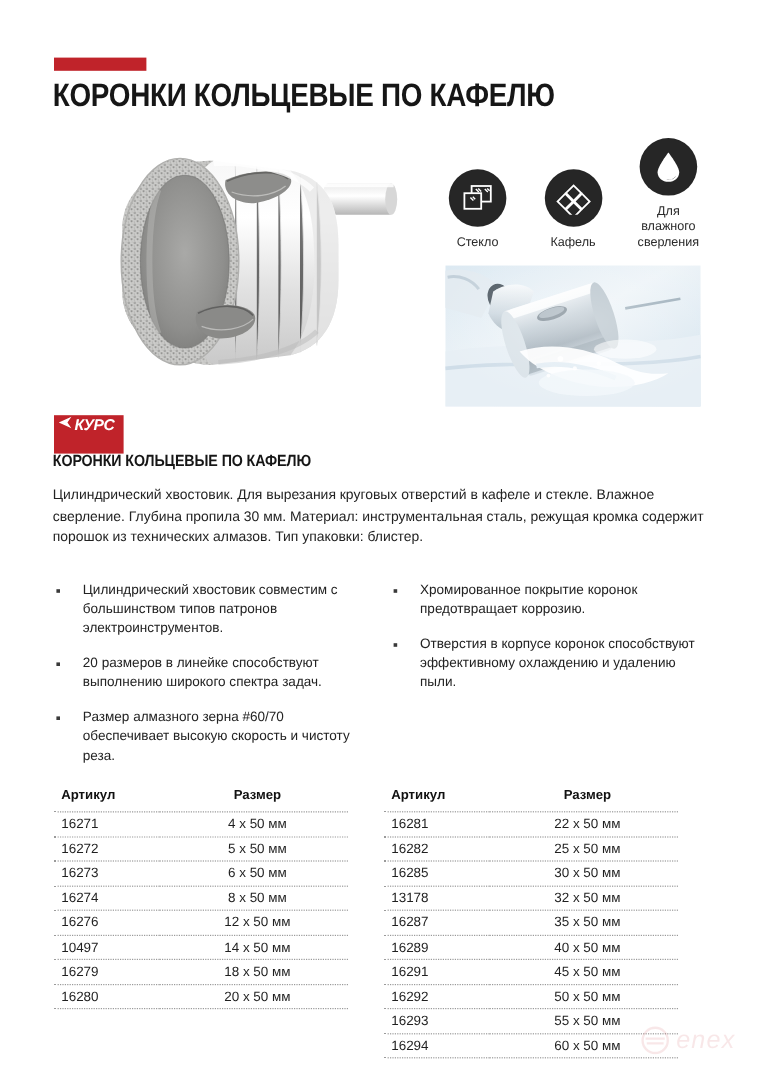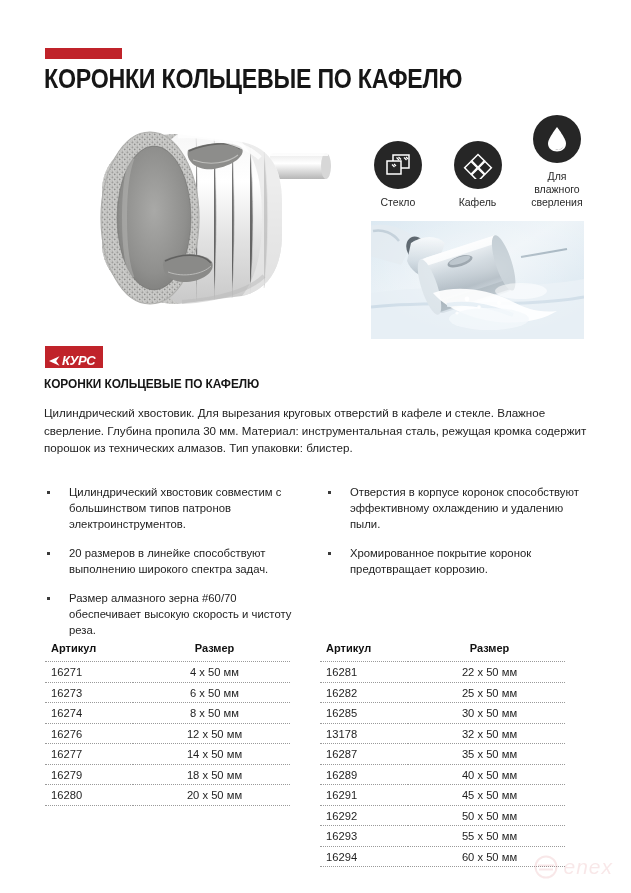--- a/index.html
+++ b/index.html
@@ -101,24 +101,24 @@
     overflow: hidden;
   }
   .app-photo svg { display: block; }
 
   
   .brand-logo {
     position: absolute;
     left: 45px;
     top: 346px;
     width: 58px;
-    height: 22px;
+    height: 32px;
     background: #c0232a;
     display: flex;
-    align-items: flex-end;
+    align-items: flex-start;
     padding-left: 3px;
     box-sizing: border-box;
   }
   .brand-logo .logo-text {
     font-family: "Liberation Sans", sans-serif;
     font-style: italic;
     font-weight: bold;
     font-size: 13px;
     color: #ffffff;
     letter-spacing: -0.4px;
@@ -170,21 +170,21 @@
     left: 3px;
     top: 7px;
     width: 2.5px;
     height: 2.5px;
     background: #3a3a3a;
   }
 
   
   .spec-table {
     position: absolute;
-    top: 642px;
+    top: 657px;
     width: 245px;
     border-collapse: collapse;
     font-size: 11.2px;
   }
   .spec-table.left  { left: 45px; }
   .spec-table.right { left: 320px; }
   .spec-table th {
     text-align: left;
     font-weight: bold;
     font-size: 11px;
@@ -432,50 +432,54 @@
   <div class="product-name">КОРОНКИ КОЛЬЦЕВЫЕ ПО КАФЕЛЮ</div>
 
   <div class="description">Цилиндрический хвостовик. Для вырезания круговых отверстий в кафеле и стекле. Влажное сверление. Глубина пропила 30 мм. Материал: инструментальная сталь, режущая кромка содержит порошок из технических алмазов. Тип упаковки: блистер.</div>
 
   <div class="bullets left">
     <div class="bullet-item">Цилиндрический хвостовик совместим с большинством типов патронов электроинструментов.</div>
     <div class="bullet-item">20 размеров в линейке способствуют выполнению широкого спектра задач.</div>
     <div class="bullet-item">Размер алмазного зерна #60/70 обеспечивает высокую скорость и чистоту реза.</div>
   </div>
   <div class="bullets right">
+    <div class="bullet-item">Хромированное покрытие коронок предотвращает коррозию.</div>
     <div class="bullet-item">Отверстия в корпусе коронок способствуют эффективному охлаждению и удалению пыли.</div>
-    <div class="bullet-item">Хромированное покрытие коронок предотвращает коррозию.</div>
   </div>
 
   <table class="spec-table left">
     <thead>
       <tr>
         <th class="col-art">Артикул</th>
         <th class="col-size">Размер</th>
       </tr>
     </thead>
     <tbody>
       <tr>
           <td class="col-art">16271</td>
           <td class="col-size">4 х 50 мм</td>
         </tr>
       <tr>
+          <td class="col-art">16272</td>
+          <td class="col-size">5 х 50 мм</td>
+        </tr>
+      <tr>
           <td class="col-art">16273</td>
           <td class="col-size">6 х 50 мм</td>
         </tr>
       <tr>
           <td class="col-art">16274</td>
           <td class="col-size">8 х 50 мм</td>
         </tr>
       <tr>
           <td class="col-art">16276</td>
           <td class="col-size">12 х 50 мм</td>
         </tr>
       <tr>
-          <td class="col-art">16277</td>
+          <td class="col-art">10497</td>
           <td class="col-size">14 х 50 мм</td>
         </tr>
       <tr>
           <td class="col-art">16279</td>
           <td class="col-size">18 х 50 мм</td>
         </tr>
       <tr>
           <td class="col-art">16280</td>
           <td class="col-size">20 х 50 мм</td>
         </tr>

